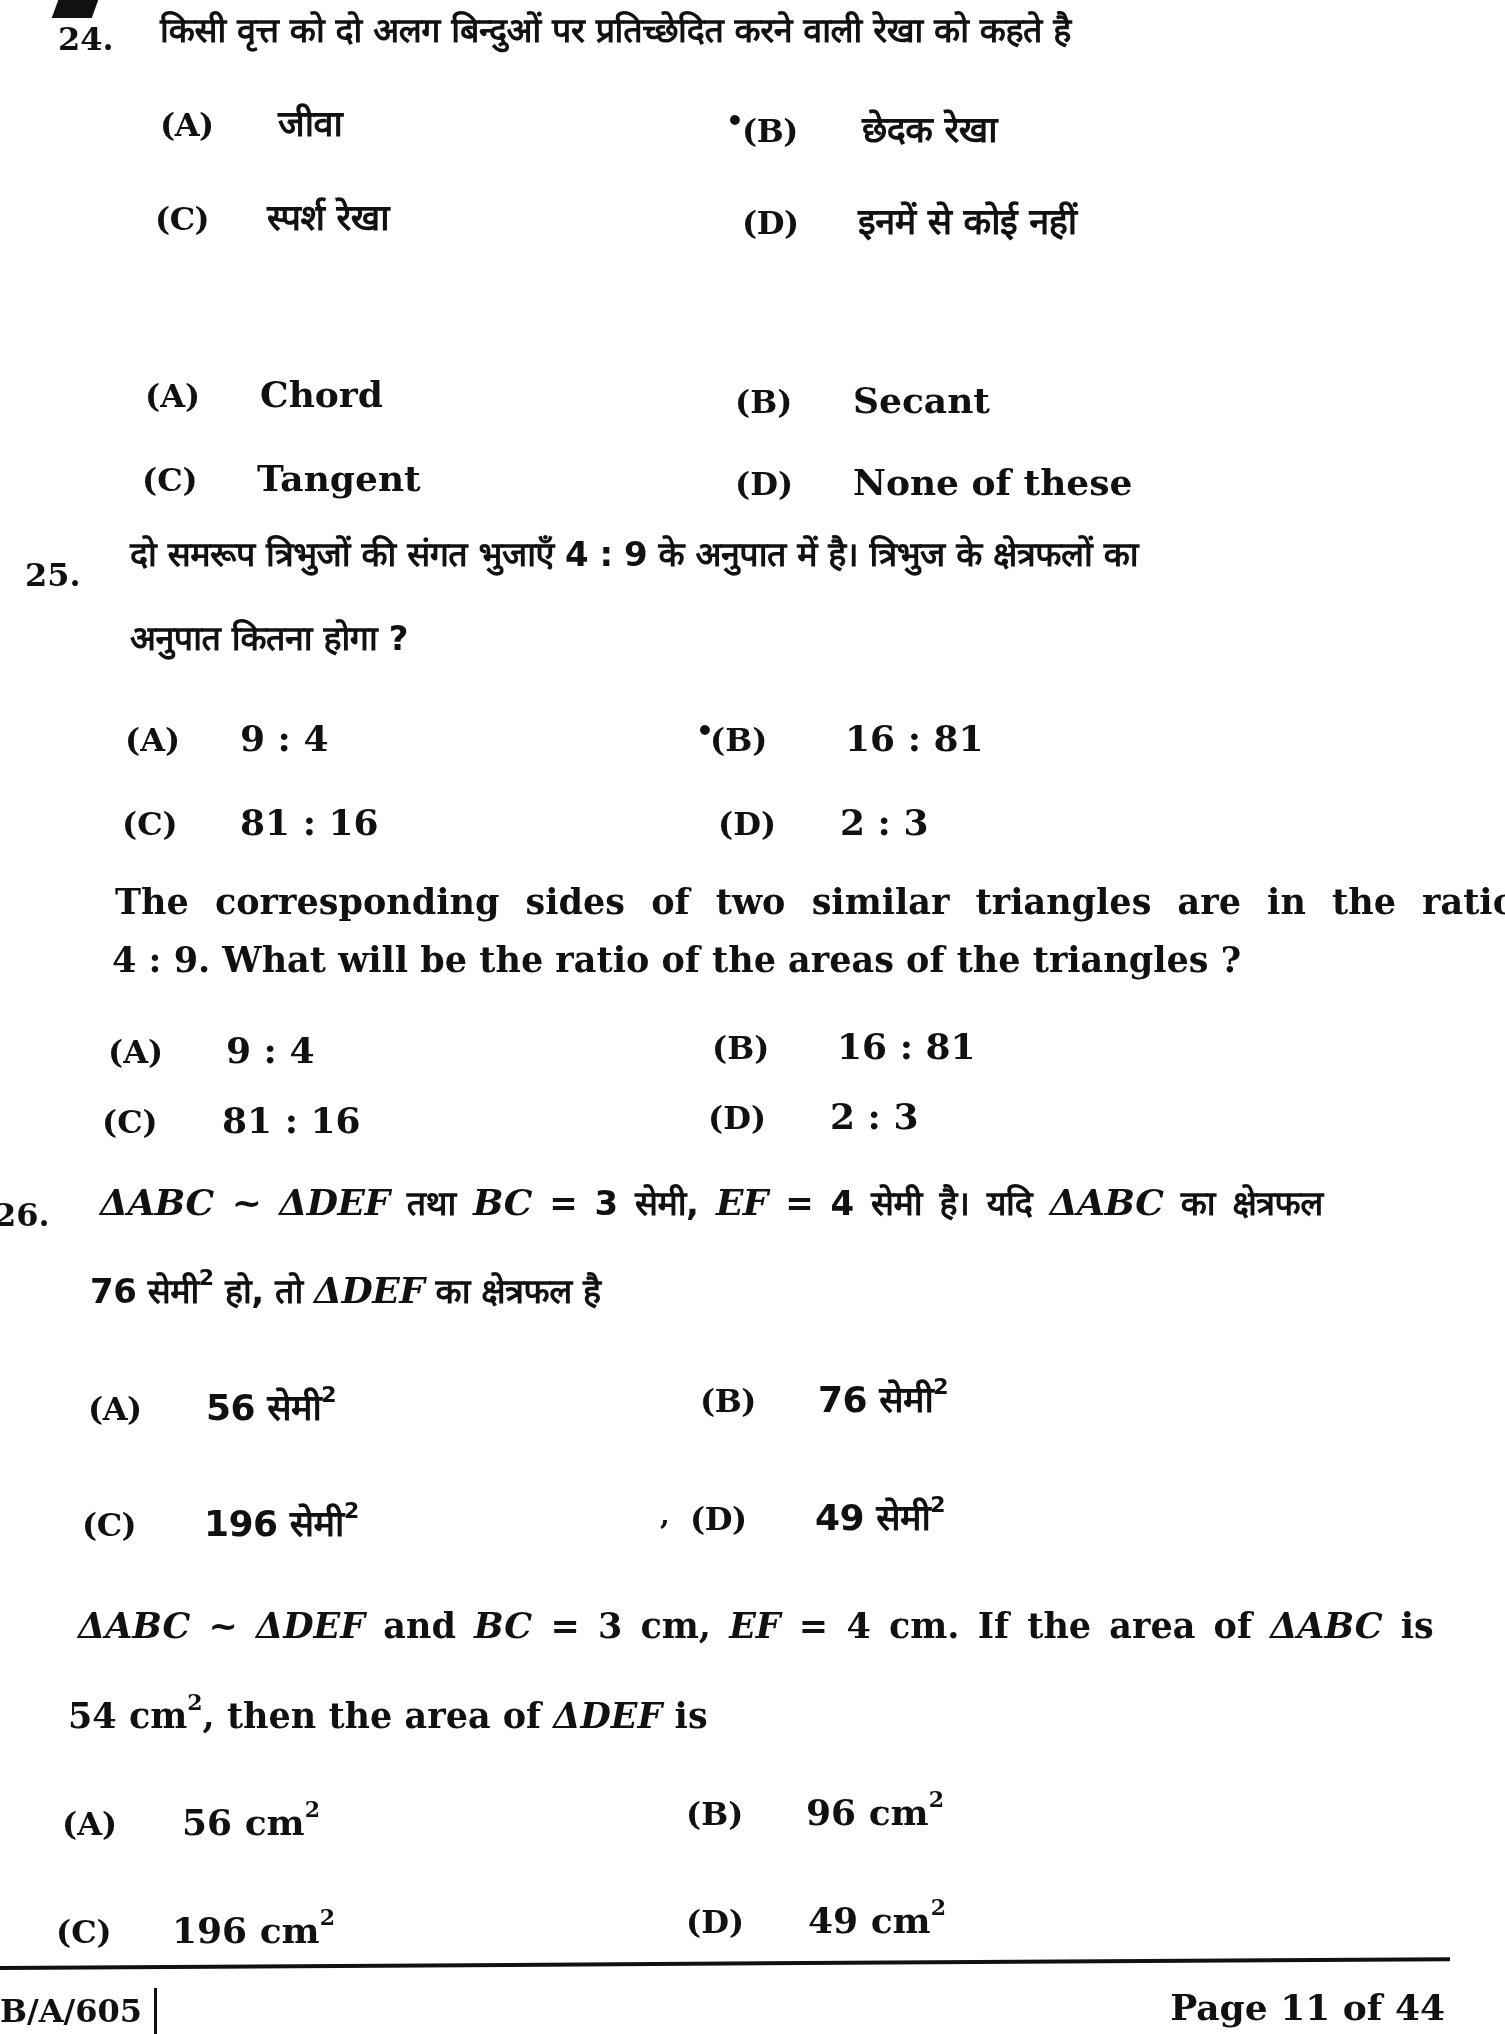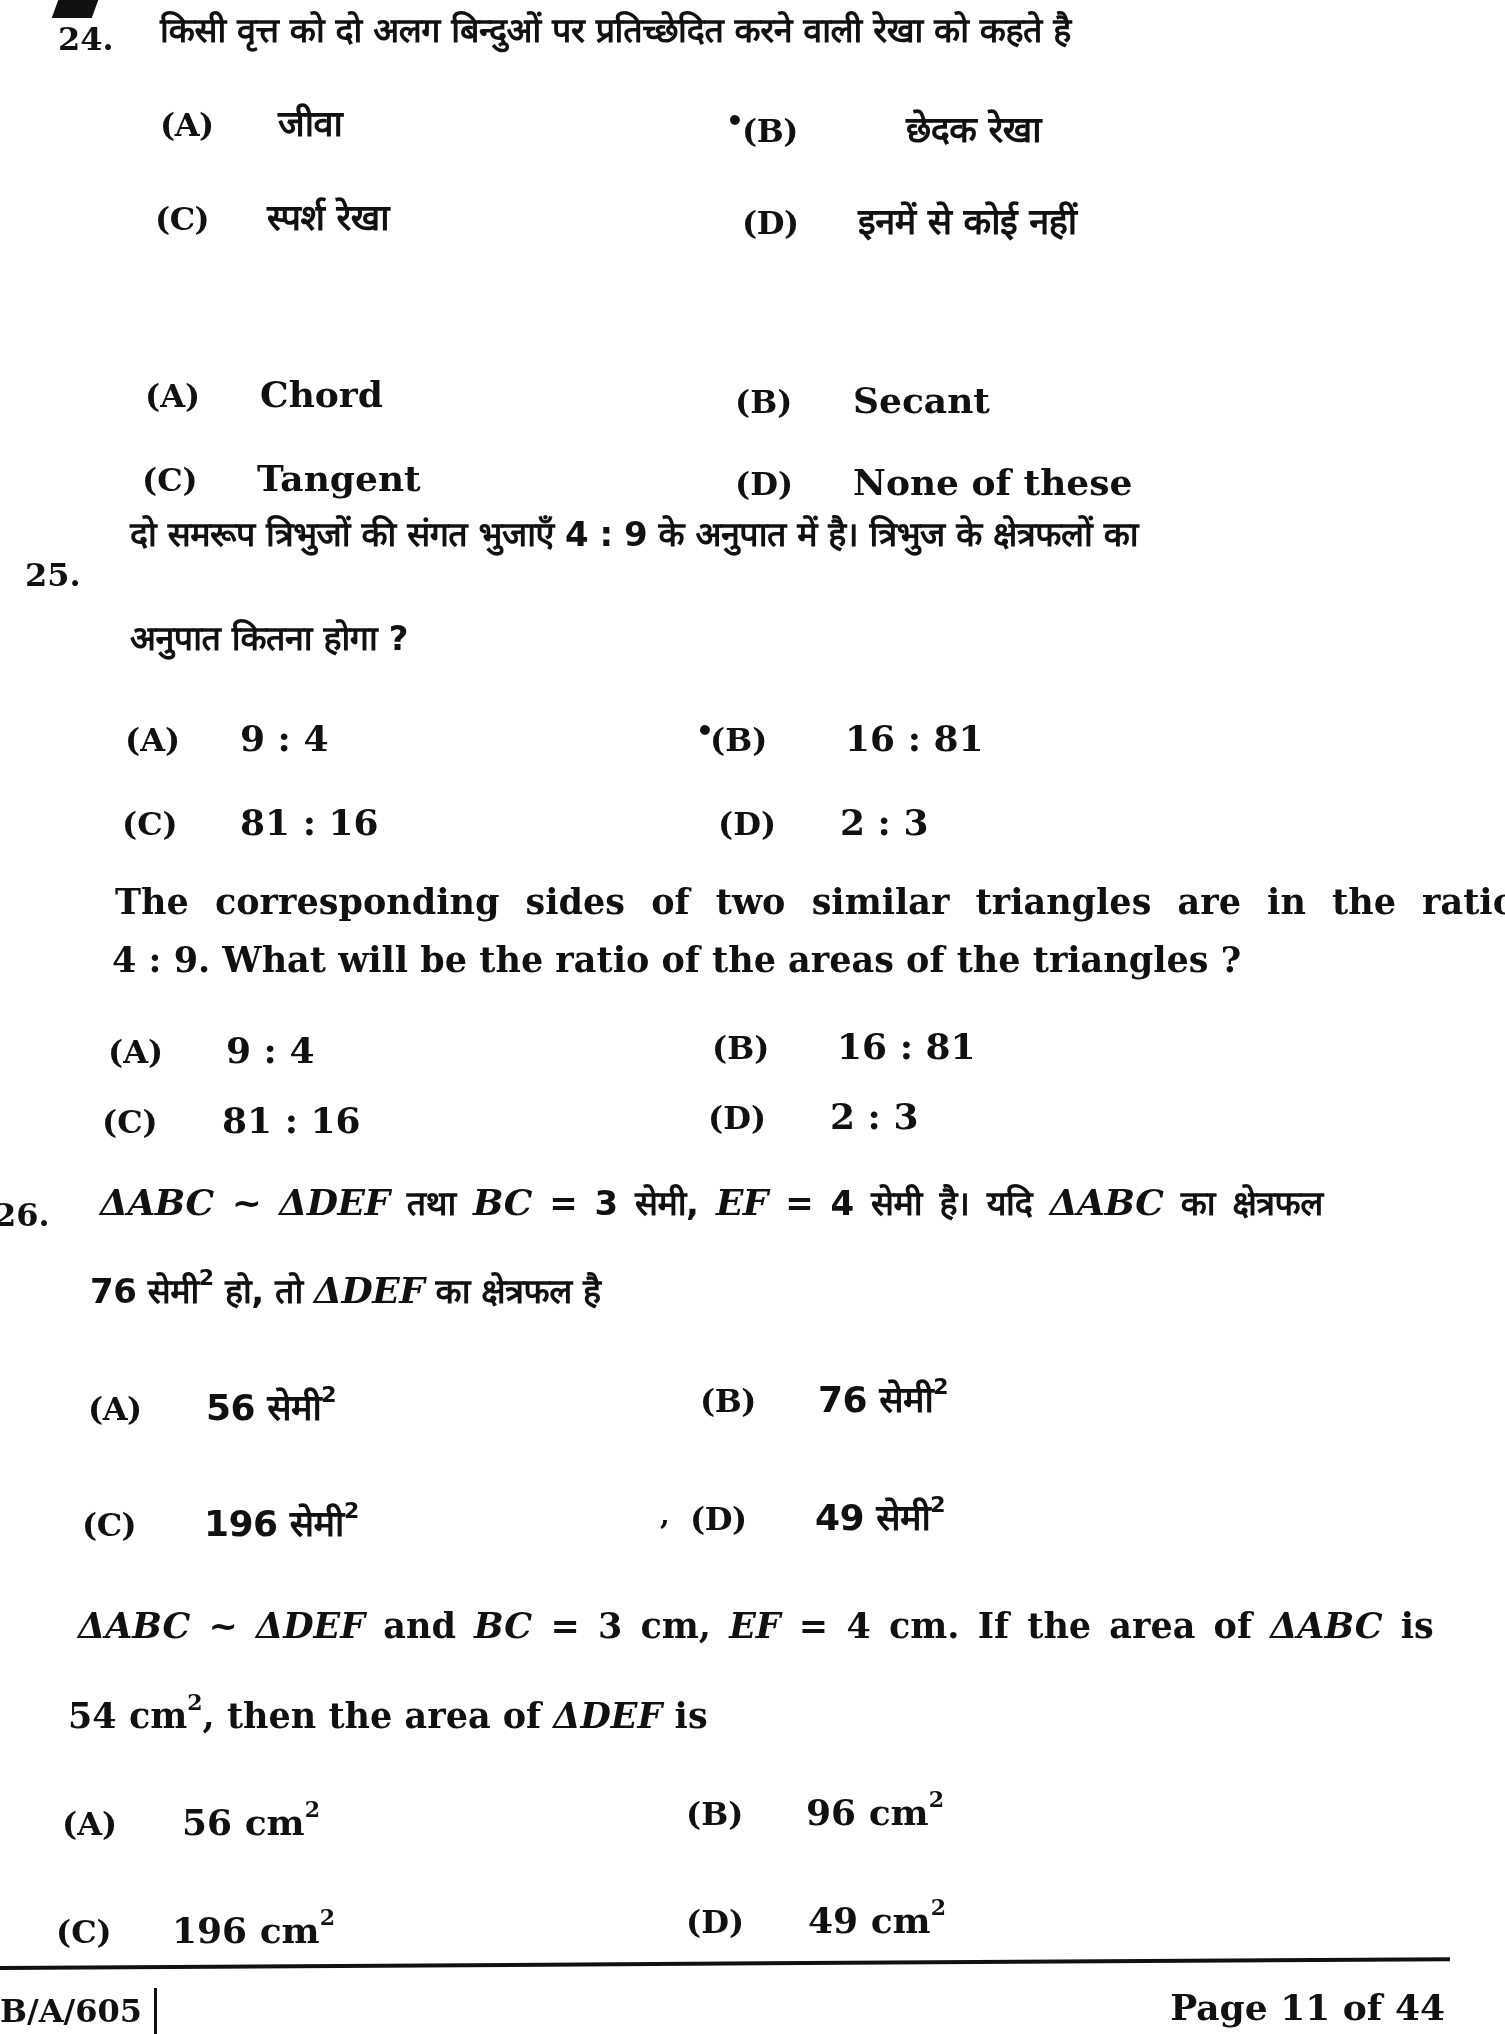--- a/index.html
+++ b/index.html
@@ -114,21 +114,21 @@
   <div class="qnum" style="left:58px; top:20px;">24.</div>
   <div class="blk hindi" style="left:160px; top:8px;">किसी वृत्त को दो अलग बिन्दुओं पर प्रतिच्छेदित करने वाली रेखा को कहते है</div>
 
   <div class="opt hindi" style="left:160px; top:102px;">
     <span class="lbl">(A)</span>
     <span class="val" style="left:118px;">जीवा</span>
   </div>
   <div class="mark" style="left:726px; top:104px;">•</div>
   <div class="opt hindi" style="left:742px; top:108px;">
     <span class="lbl">(B)</span>
-    <span class="val" style="left:120px;margin-left:44px;">छेदक रेखा</span>
+    <span class="val" style="left:120px;">छेदक रेखा</span>
   </div>
   <div class="opt hindi" style="left:155px; top:196px;">
     <span class="lbl">(C)</span>
     <span class="val" style="left:112px;">स्पर्श रेखा</span>
   </div>
   <div class="opt hindi" style="left:742px; top:200px;">
     <span class="lbl">(D)</span>
     <span class="val" style="left:116px;">इनमें से कोई नहीं</span>
   </div>
 
@@ -144,21 +144,21 @@
   <div class="opt eng" style="left:142px; top:456px;">
     <span class="lbl">(C)</span>
     <span class="val" style="left:115px;">Tangent</span>
   </div>
   <div class="opt eng" style="left:735px; top:460px;">
     <span class="lbl">(D)</span>
     <span class="val" style="left:118px;">None of these</span>
   </div>
 
   <div class="qnum" style="left:25px; top:556px;">25.</div>
-  <div class="blk hindi" style="left:130px; top:512px;">दो समरूप त्रिभुजों की संगत भुजाएँ 4 : 9 के अनुपात में है। त्रिभुज के क्षेत्रफलों का</div>
+  <div class="blk hindi" style="left:130px; top:532px;">दो समरूप त्रिभुजों की संगत भुजाएँ 4 : 9 के अनुपात में है। त्रिभुज के क्षेत्रफलों का</div>
   <div class="blk hindi" style="left:130px; top:616px;">अनुपात कितना होगा ?</div>
 
   <div class="opt eng" style="left:125px; top:716px;">
     <span class="lbl">(A)</span>
     <span class="val" style="left:115px;">9 : 4</span>
   </div>
   <div class="mark" style="left:696px; top:714px;">•</div>
   <div class="opt eng" style="left:710px; top:716px;">
     <span class="lbl">(B)</span>
     <span class="val" style="left:135px;">16 : 81</span>

